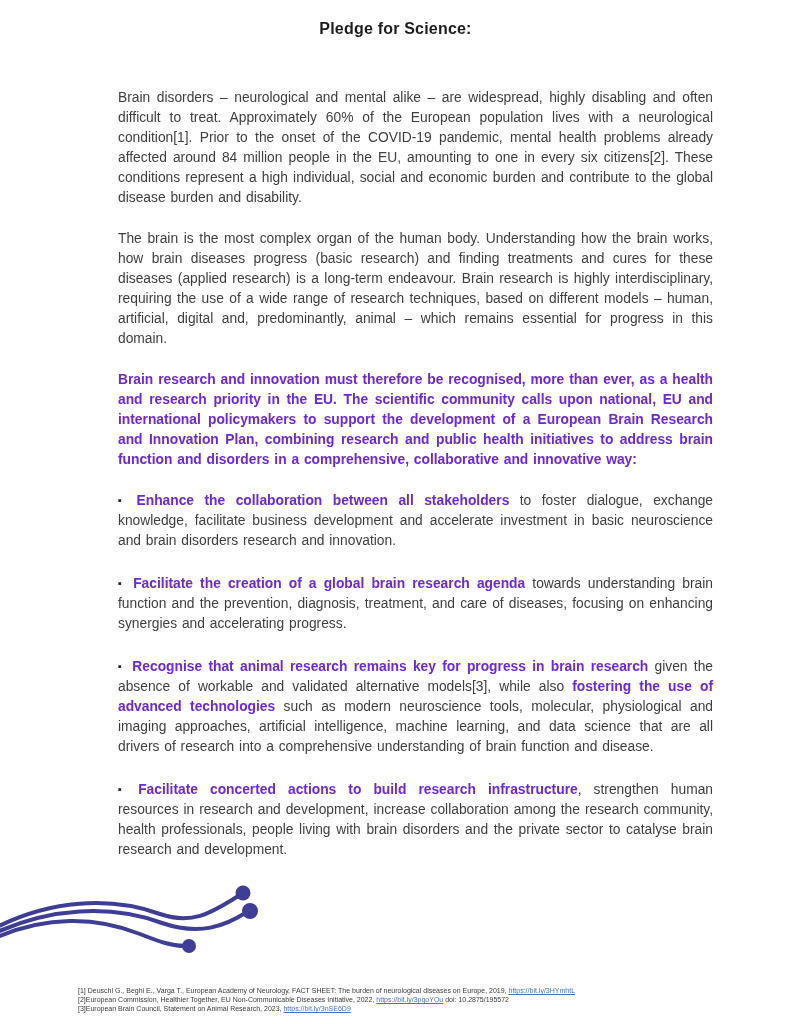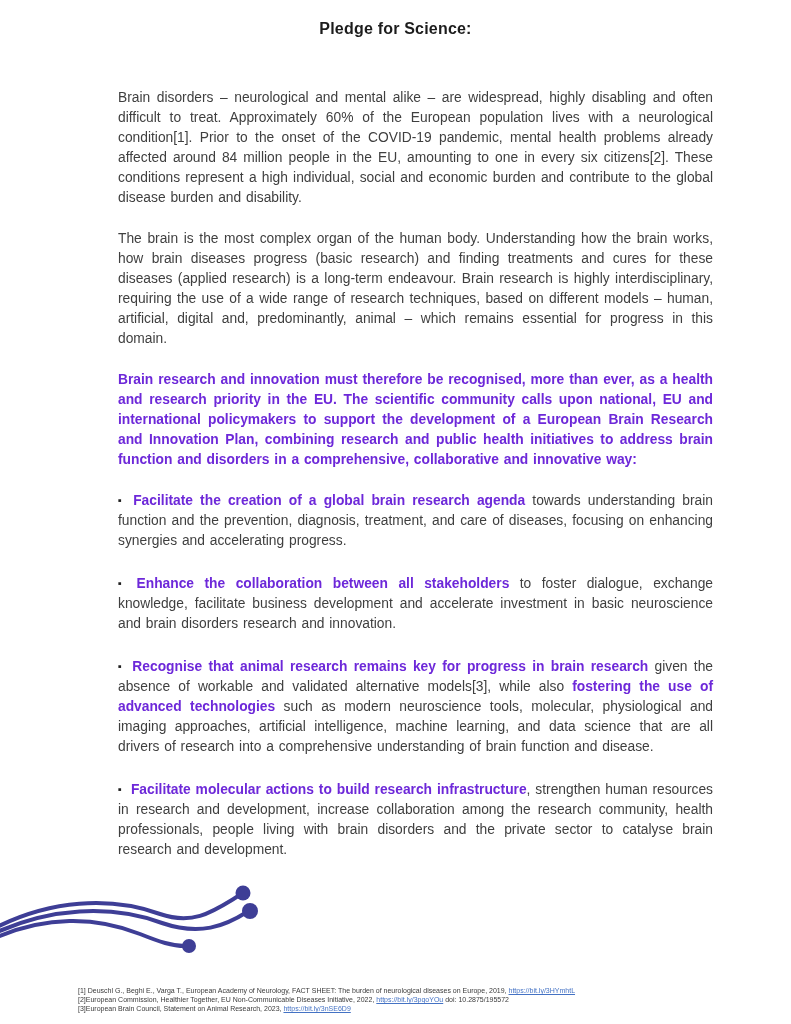--- a/index.html
+++ b/index.html
@@ -79,24 +79,24 @@
 
   <div class="doc-title">
     <div>Pledge for Science:</div>
   </div>
 
   <div class="content">
     <p class="para"><span>Brain disorders – neurological and mental alike – are widespread, highly disabling and often difficult to treat. Approximately 60% of the European population lives with a neurological condition[1]. Prior to the onset of the COVID-19 pandemic, mental health problems already affected around 84 million people in the EU, amounting to one in every six citizens[2]. These conditions represent a high individual, social and economic burden and contribute to the global disease burden and disability.</span></p>
     <p class="para"><span>The brain is the most complex organ of the human body. Understanding how the brain works, how brain diseases progress (basic research) and finding treatments and cures for these diseases (applied research) is a long-term endeavour. Brain research is highly interdisciplinary, requiring the use of a wide range of research techniques, based on different models – human, artificial, digital and, predominantly, animal – which remains essential for progress in this domain.</span></p>
     <p class="para"><b>Brain research and innovation must therefore be recognised, more than ever, as a health and research priority in the EU. The scientific community calls upon national, EU and international policymakers to support the development of a European Brain Research and Innovation Plan, combining research and public health initiatives to address brain function and disorders in a comprehensive, collaborative and innovative way:</b></p>
 
+    <p class="para bullet"><span class="bullet-glyph">▪</span><span><b>Enhance the collaboration between all stakeholders</b><span> to foster dialogue, exchange knowledge, facilitate business development and accelerate investment in basic neuroscience and brain disorders research and innovation.</span></span></p>
     <p class="para bullet"><span class="bullet-glyph">▪</span><span><b>Facilitate the creation of a global brain research agenda</b><span> towards understanding brain function and the prevention, diagnosis, treatment, and care of diseases, focusing on enhancing synergies and accelerating progress.</span></span></p>
-    <p class="para bullet"><span class="bullet-glyph">▪</span><span><b>Enhance the collaboration between all stakeholders</b><span> to foster dialogue, exchange knowledge, facilitate business development and accelerate investment in basic neuroscience and brain disorders research and innovation.</span></span></p>
     <p class="para bullet"><span class="bullet-glyph">▪</span><span><b>Recognise that animal research remains key for progress in brain research</b><span> given the absence of workable and validated alternative models[3], while also </span><b>fostering the use of advanced technologies</b><span> such as modern neuroscience tools, molecular, physiological and imaging approaches, artificial intelligence, machine learning, and data science that are all drivers of research into a comprehensive understanding of brain function and disease.</span></span></p>
-    <p class="para bullet"><span class="bullet-glyph">▪</span><span><b>Facilitate molecular actions to build research infrastructure</b><span>, strengthen human resources in research and development, increase collaboration among the research community, health professionals, people living with brain disorders and the private sector to catalyse brain research and development.</span></span></p>
+    <p class="para bullet"><span class="bullet-glyph">▪</span><span><b>Facilitate concerted actions to build research infrastructure</b><span>, strengthen human resources in research and development, increase collaboration among the research community, health professionals, people living with brain disorders and the private sector to catalyse brain research and development.</span></span></p>
   </div>
 
   <svg class="decoration" viewBox="0 0 280 90" aria-hidden="true">
     <g stroke="#3e3e96" stroke-width="4" fill="none" stroke-linecap="round">
       <path d="M -5 52 C 50 24, 110 20, 160 38 C 195 50, 215 34, 240 19"></path>
       <path d="M -5 57 C 50 32, 110 28, 162 47 C 200 60, 225 50, 247 36"></path>
       <path d="M -5 62 C 45 40, 95 40, 140 58 C 160 66, 172 70, 185 70"></path>
     </g>
     <g fill="#3e3e96">
       <circle cx="243" cy="17" r="7.5"></circle>

